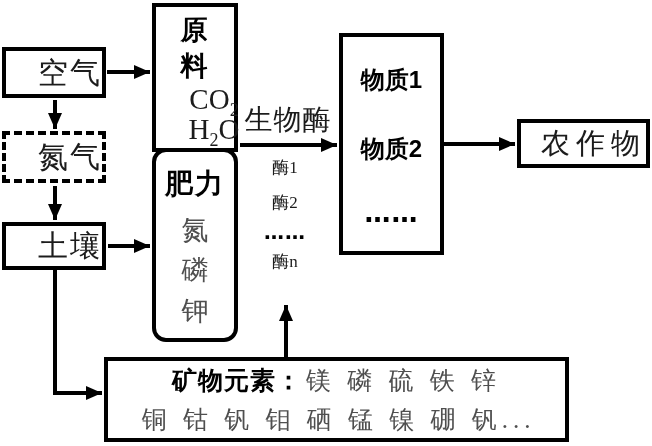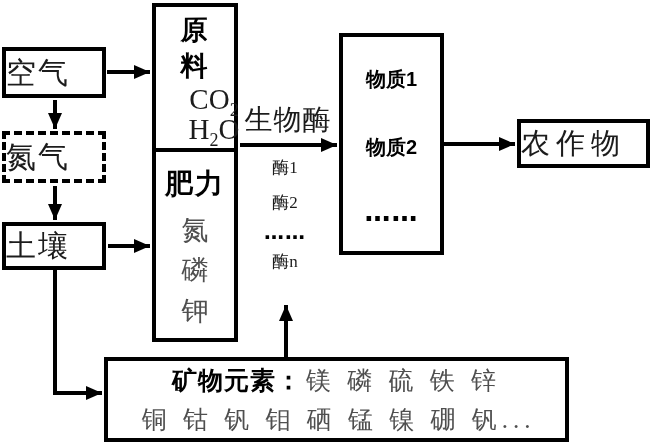--- a/index.html
+++ b/index.html
@@ -14,43 +14,43 @@
   .arrows { position: absolute; left: 0; top: 0; }
   .ar { stroke: #000; stroke-width: 4; fill: none; marker-end: url(#ah); }
 
   .box {
     position: absolute;
     border: 4px solid #000;
     background: #fff;
     box-sizing: border-box;
     display: flex;
     align-items: center;
-    justify-content: flex-start;
+    justify-content: flex-end;
     text-align: center;
   }
   .air      { left: 2px;   top: 47px;  width: 104px; height: 51px; }
   .nitrogen { left: 2px;   top: 131px; width: 104px; height: 52px; border-style: dashed; }
   .soil     { left: 2px;   top: 222px; width: 104px; height: 48px; }
   .raw      { left: 152px; top: 3px;   width: 86px;  height: 149px; flex-direction: column; justify-content: space-around; padding: 4px 12px; }
-  .fert     { left: 152px; top: 148px; width: 86px;  height: 194px; flex-direction: column; justify-content: space-around; padding: 6px 0; }
+  .fert     { left: 152px; top: 148px; width: 86px;  height: 194px; flex-direction: column; justify-content: space-around; padding: 6px 0; border-radius: 14px; }
   .subs     { left: 339px; top: 33px;  width: 105px; height: 222px; flex-direction: column; justify-content: space-around; padding: 8px 0; }
   .crops    { left: 517px; top: 119px; width: 133px; height: 49px; }
   .minerals { left: 104px; top: 357px; width: 465px; height: 85px; flex-direction: column; justify-content: center; gap: 1px; }
 
   .serif { font-family: "Liberation Serif", "DejaVu Serif", serif; color: #1c1c1c; }
   .bold  { font-family: "Liberation Sans", "DejaVu Sans", sans-serif; font-weight: 700; color: #000; }
   .muted { color: #4f4f4f; }
 
   .t { font-size: 30px; letter-spacing: 2px; line-height: 1; }
   .raw .bold { font-size: 27px; letter-spacing: 2px; }
   .formula { font-size: 29px; line-height: 1; margin-left: 38px; }
   .formula sub { font-size: 18px; line-height: 0; }
   .fert .bold { font-size: 28px; letter-spacing: 2px; }
   .fert .fitem { font-size: 27px; line-height: 1; }
-  .sub-item { font-size: 20px; line-height: 1; }
+  .sub-item { font-size: 24px; line-height: 1; }
   .dots { font-weight: 700; color: #000; font-family: "DejaVu Sans", sans-serif; }
   .subs .dots { font-size: 26px; line-height: 14px; letter-spacing: 1px; }
 
   .biolabel {
     position: absolute; left: 236px; top: 102px; width: 104px; height: 36px;
     display: flex; align-items: center; justify-content: center;
     font-size: 28px; letter-spacing: 1px;
   }
   .enzcol {
     position: absolute; left: 228px; top: 150px; width: 114px;

